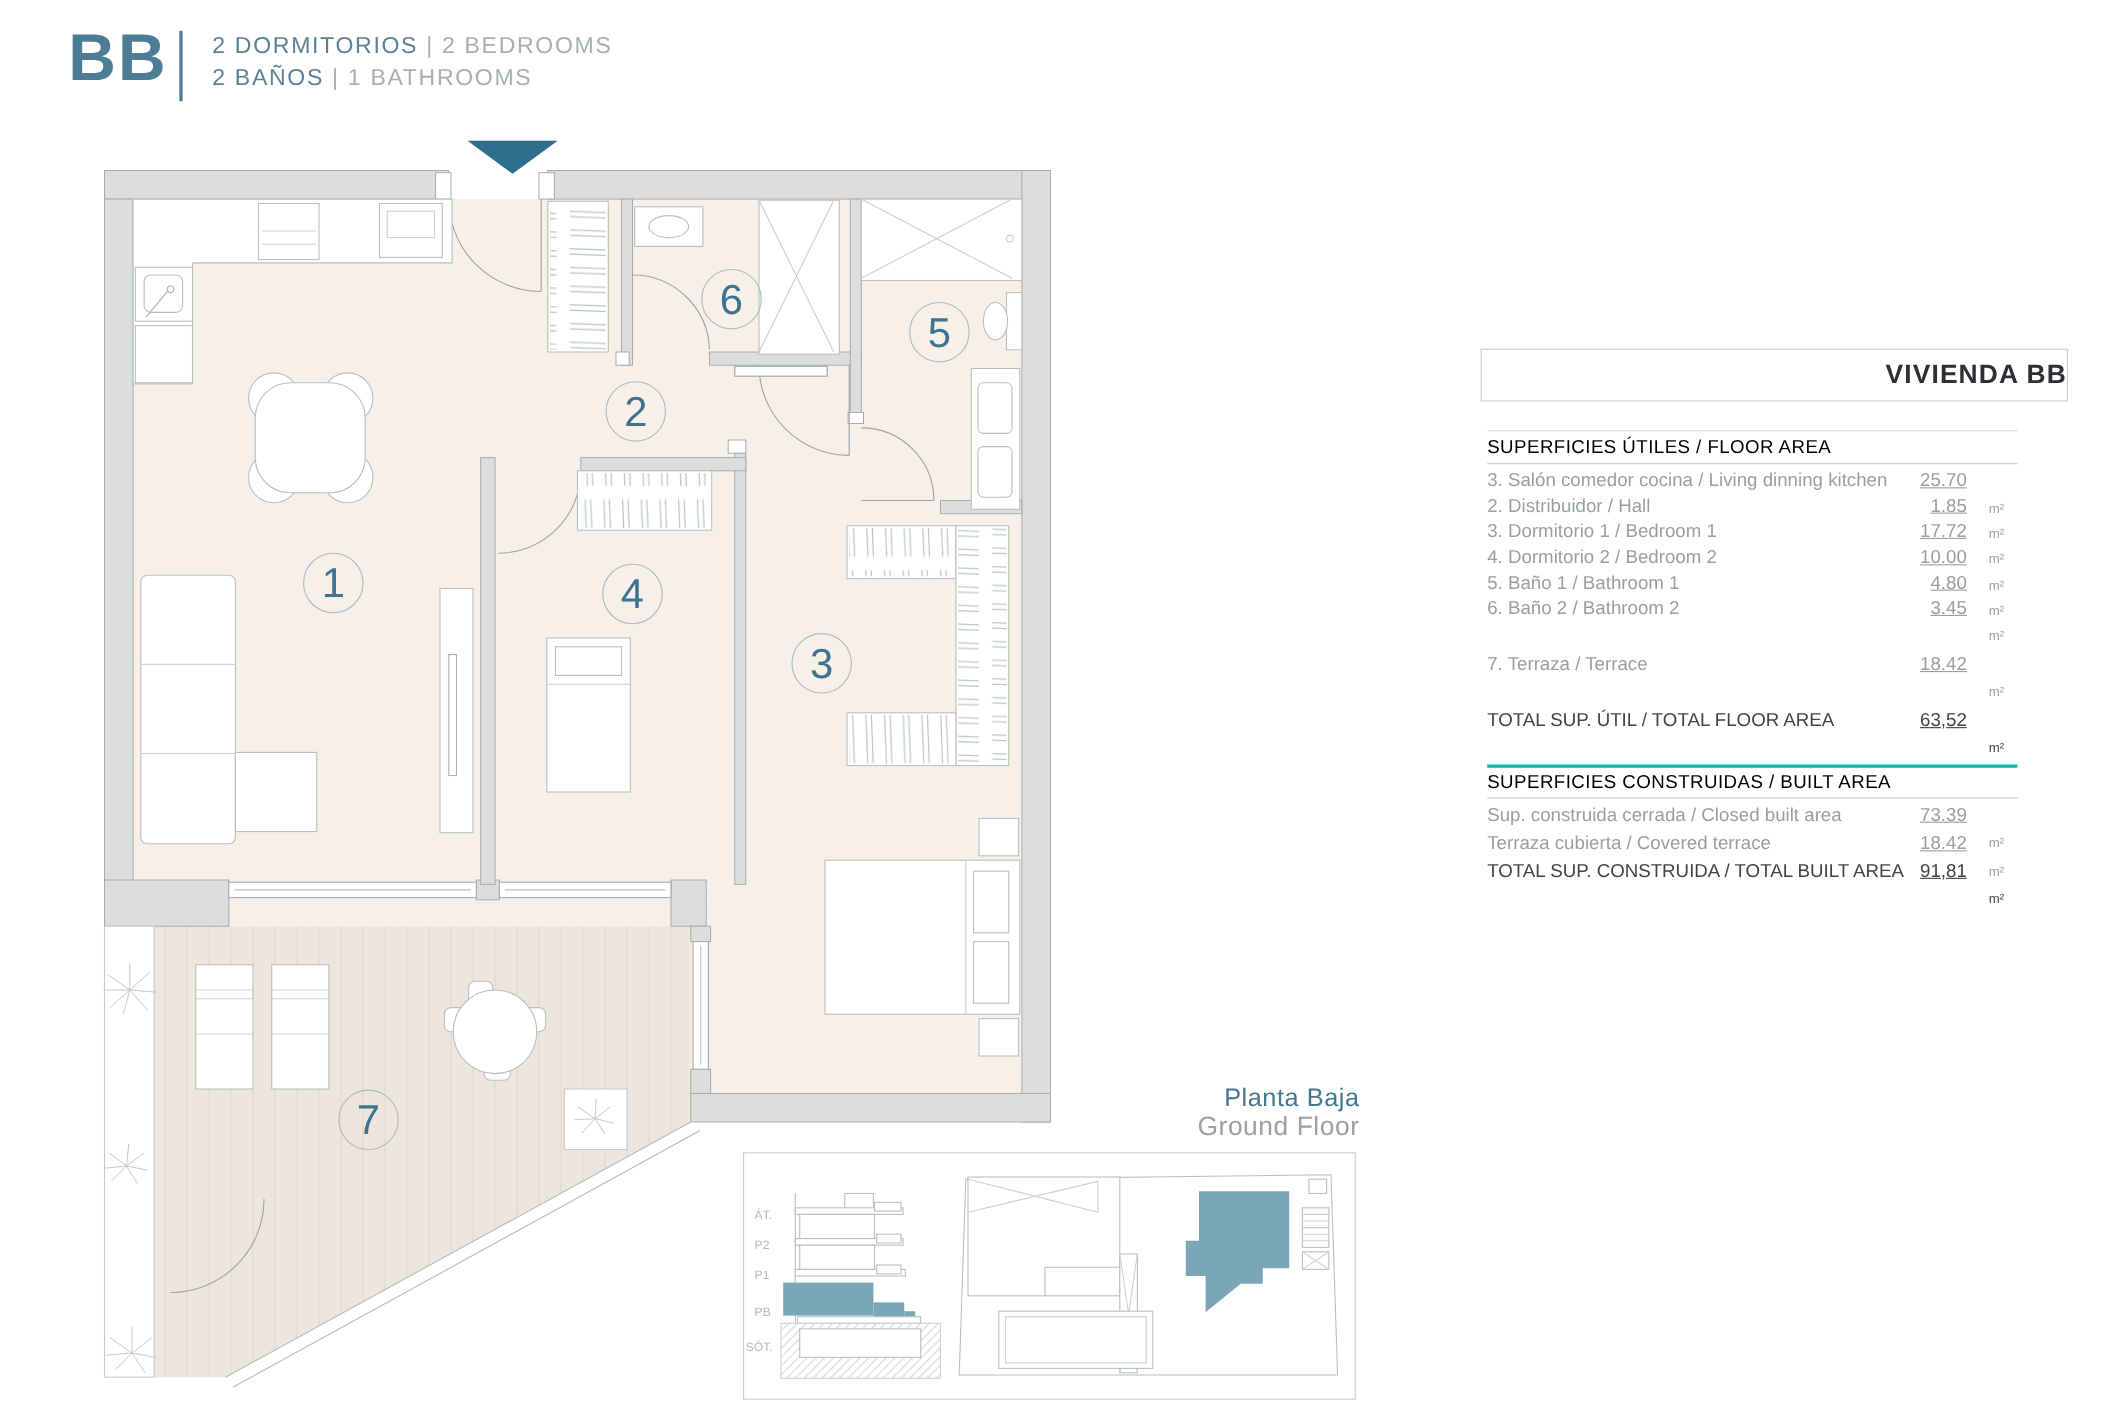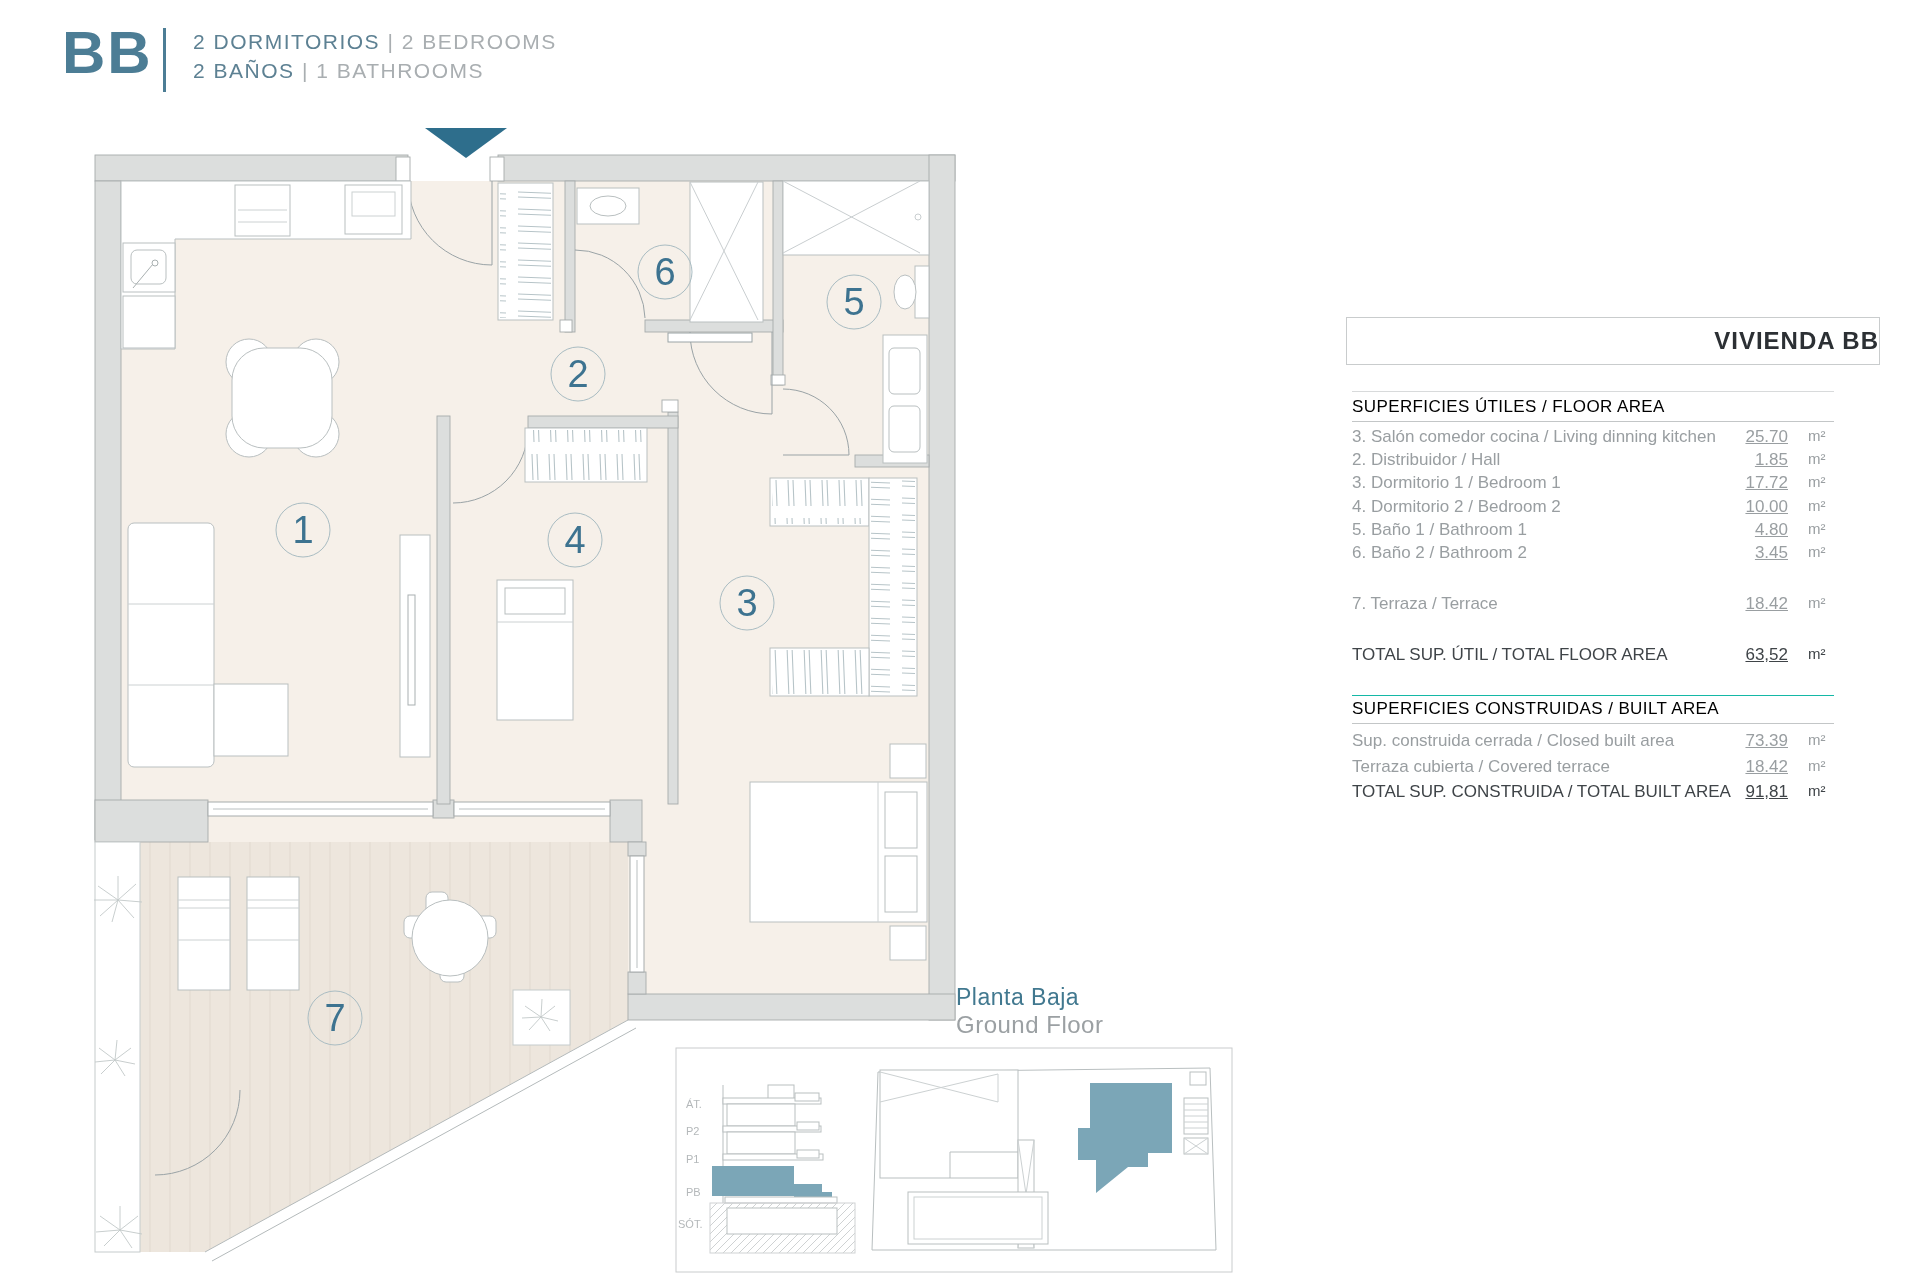--- a/index.html
+++ b/index.html
@@ -13,23 +13,23 @@
   .hdr-line .sep,.hdr-line .en{color:#a9aeb1;}
   
   .tbox{position:absolute;left:1346px;top:317px;width:532px;height:46px;border:1px solid #c9cccd;
         text-align:right;line-height:46px;font-size:24px;font-weight:bold;letter-spacing:1px;color:#2c3034;}
   .rule{position:absolute;height:1px;background:#d8dadb;}
   .thead{position:absolute;left:1352px;width:482px;font-size:17px;letter-spacing:0.4px;color:#000000;}
   .trow{position:absolute;left:1352px;width:510px;height:22px;font-size:17px;color:#999ea1;}
   .trow.dark{color:#3f4448;}
   .tlabel{position:absolute;left:0;white-space:nowrap;}
   .tval{position:absolute;left:370px;width:66px;text-align:right;text-decoration:underline;}
-  .tunit{position:absolute;left:456px;font-size:15px;}
+  .tunit{position:absolute;left:456px;font-size:12px;margin-top:28px;}
   
-  .floorlbl{position:absolute;left:956px;top:984px;width:280px;text-align:left;}
+  .floorlbl{position:absolute;left:956px;top:984px;width:280px;text-align:right;}
   .floorlbl .es{font-size:23px;color:#41788f;letter-spacing:0.5px;}
   .floorlbl .en{font-size:24px;color:#9ba0a3;letter-spacing:0.5px;}
 </style>
 </head>
 <body>
 
 <div id="canvas">
 
   <div class="hdr-code">BB</div>
   <div class="hdr-divider"></div>
@@ -345,21 +345,21 @@
     <span class="tval">18.42</span>
     <span class="tunit">m²</span>
   </div>
 
   <div class="trow dark" style="top:645px;">
     <span class="tlabel">TOTAL SUP. ÚTIL / TOTAL FLOOR AREA</span>
     <span class="tval">63,52</span>
     <span class="tunit">m²</span>
   </div>
 
-  <div class="thead" style="top:695px;height:24px;border-top:1px solid #14b8a6;border-bottom:1px solid #c3c6c7;padding-top:3px;">SUPERFICIES CONSTRUIDAS / BUILT AREA</div>
+  <div class="thead" style="top:695px;height:24px;border-top:3px solid #14b8a6;border-bottom:1px solid #c3c6c7;padding-top:3px;">SUPERFICIES CONSTRUIDAS / BUILT AREA</div>
 
   <div class="trow" style="top:731px;">
     <span class="tlabel">Sup. construida cerrada / Closed built area</span>
     <span class="tval">73.39</span>
     <span class="tunit">m²</span>
   </div>
   <div class="trow" style="top:757px;">
     <span class="tlabel">Terraza cubierta / Covered terrace</span>
     <span class="tval">18.42</span>
     <span class="tunit">m²</span>

